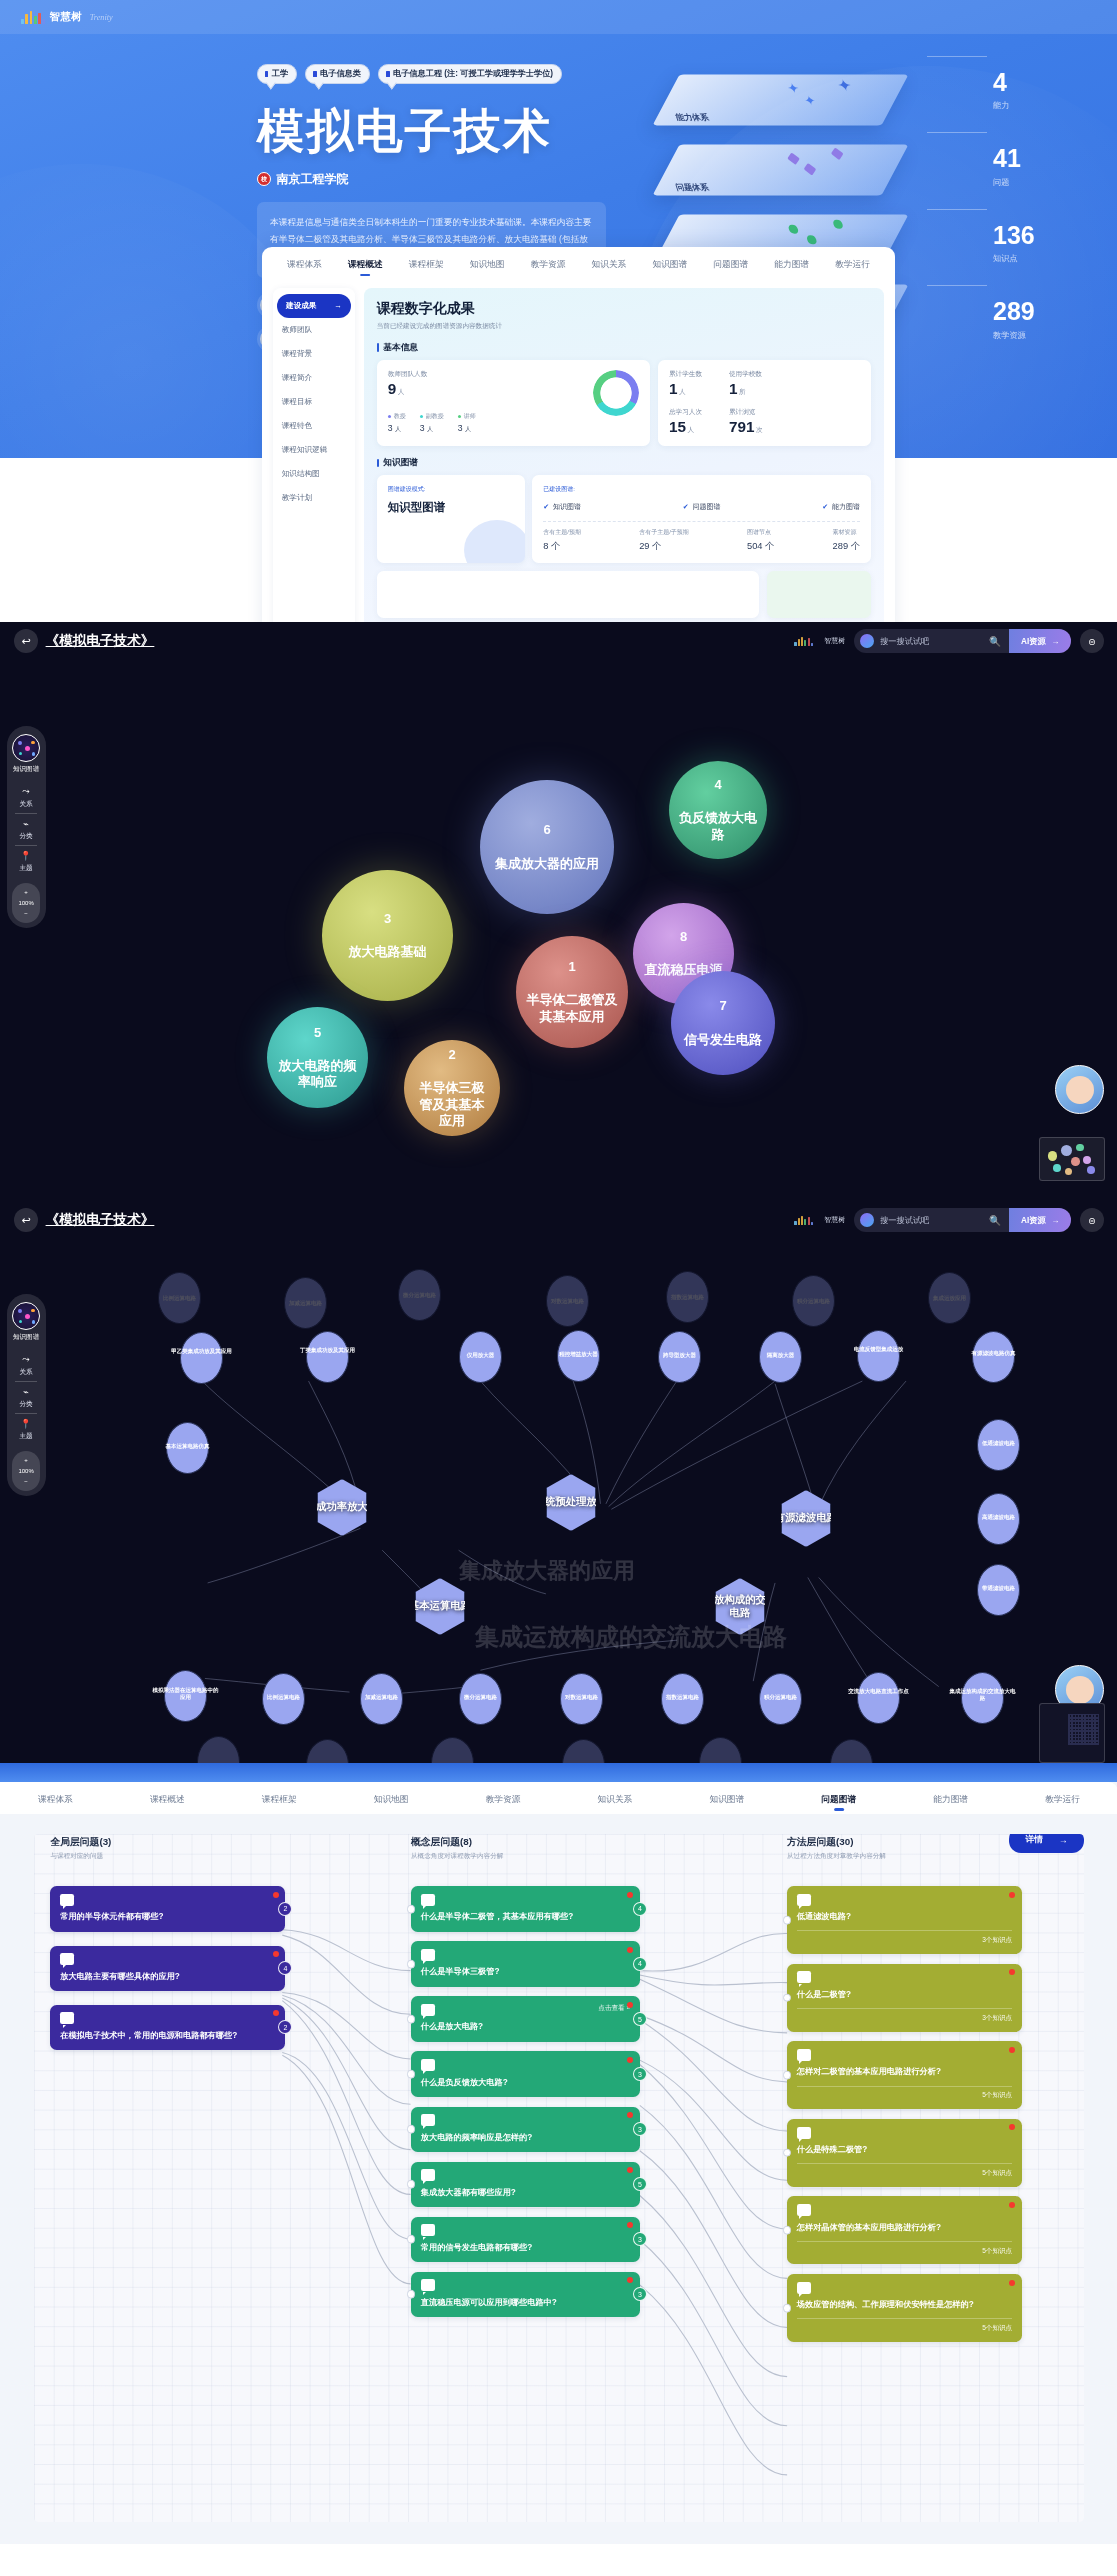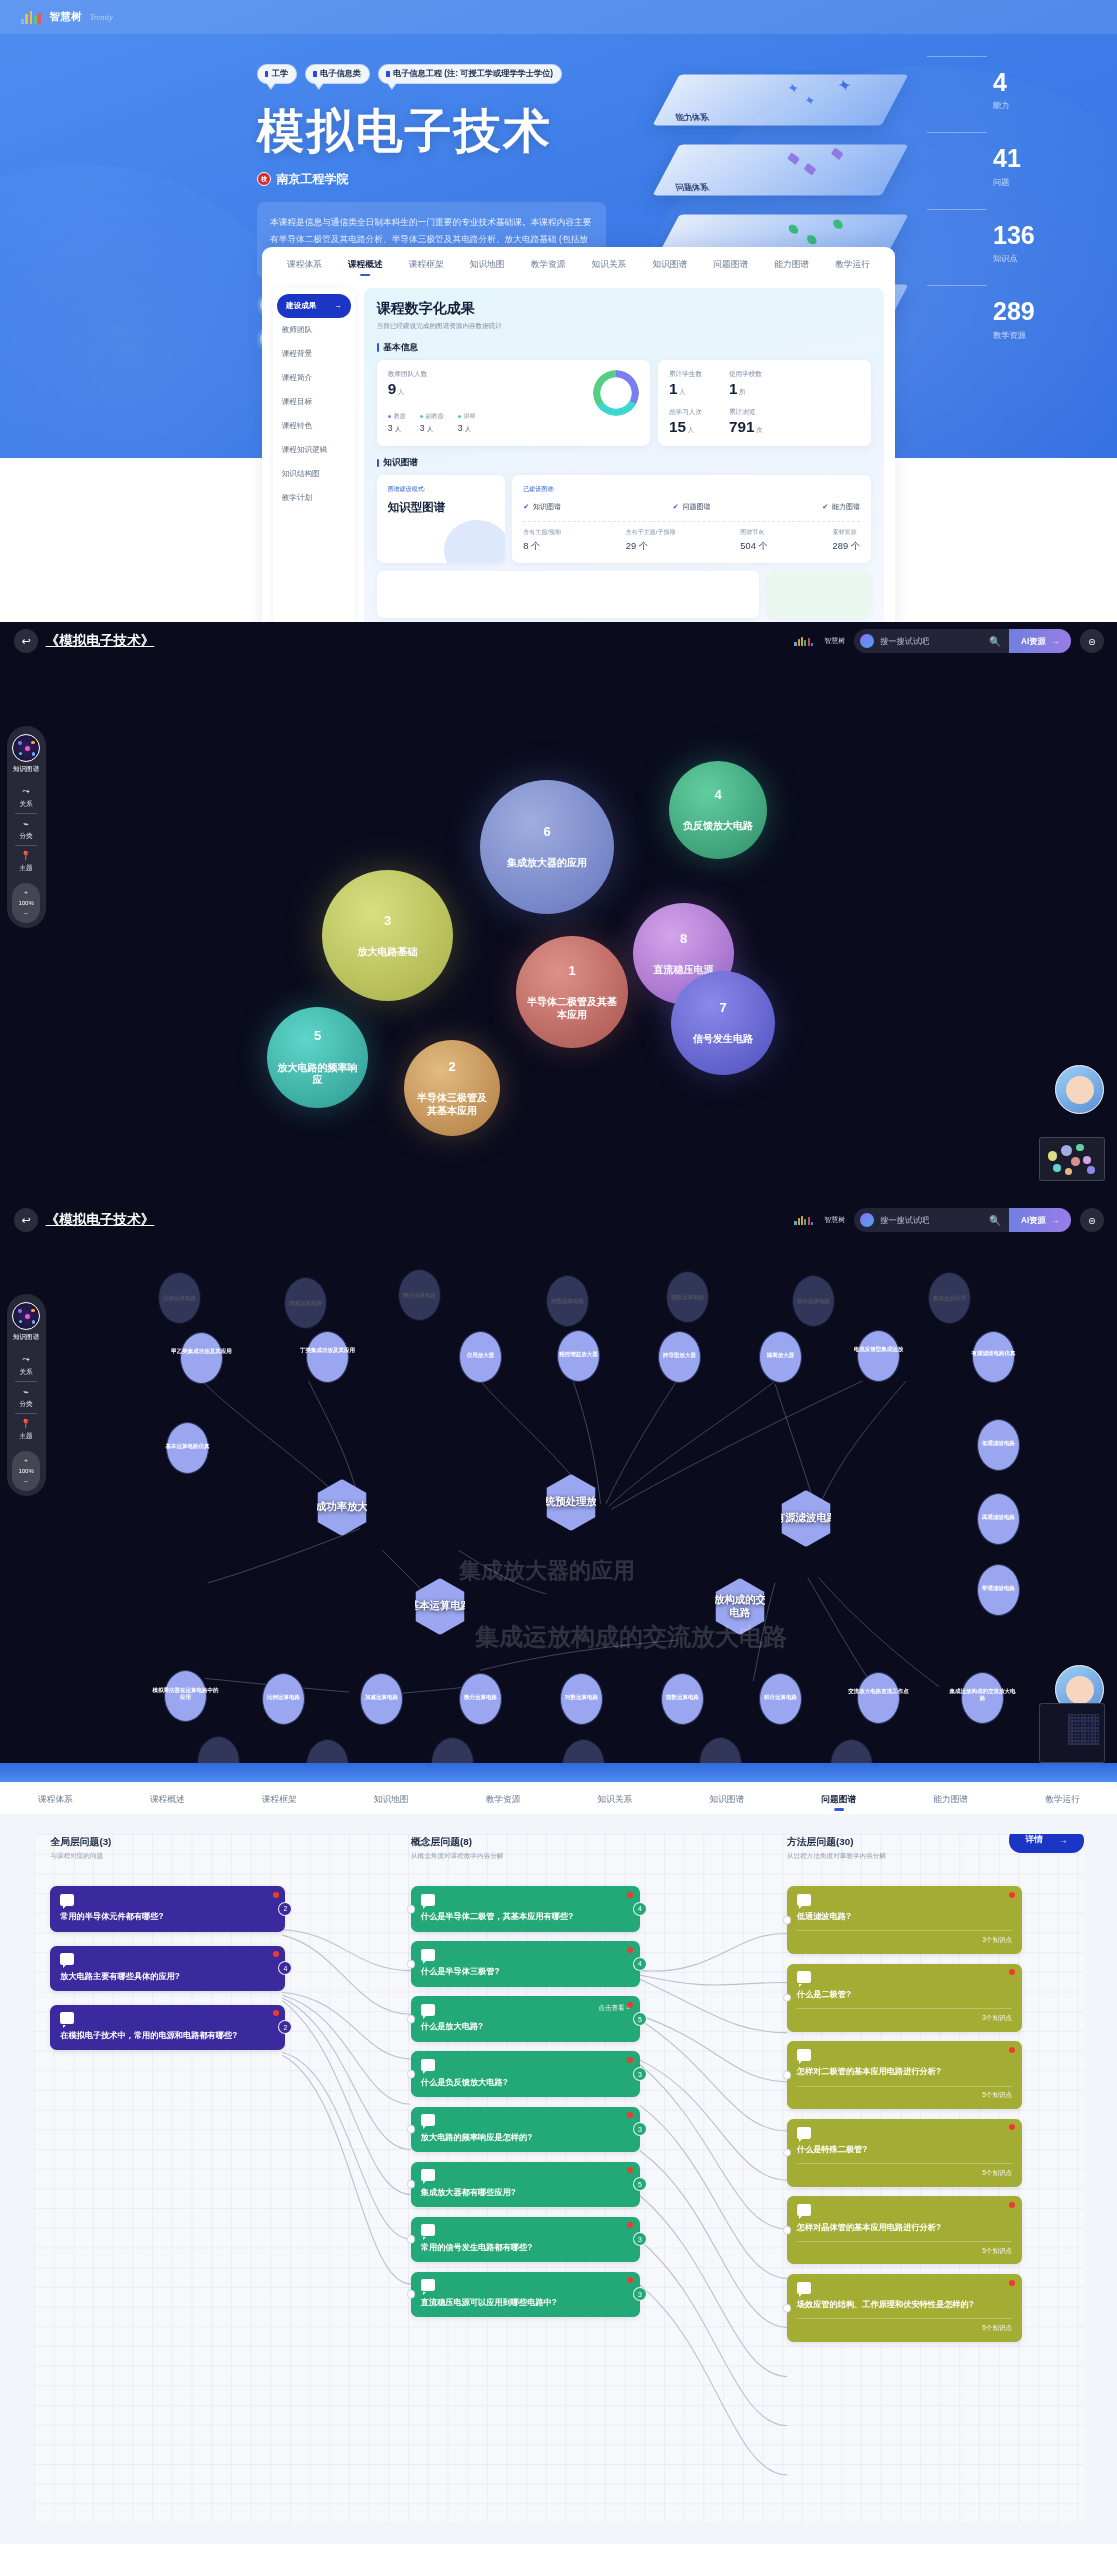--- a/index.html
+++ b/index.html
@@ -138,21 +138,21 @@
   .rail-item{color:#dfe2f0;font-size:6.6px;padding:4.4px 0;}
   .rail-ic{font-size:9.3px;color:#fff;display:block;margin-bottom:2.7px;}
   .rail-sep{height:0.5px;background:rgba(255,255,255,.2);margin:0 8.7px;}
   .zoomb{background:rgba(255,255,255,.14);border-radius:14px;margin:5.5px 5.5px 0;padding:4.4px 0;color:#fff;font-size:6px;}
   .zoomb div{padding:2.2px 0;}
 
   .bubbles{position:absolute;inset:0;}
   .bub{position:absolute;border-radius:50%;display:flex;flex-direction:column;align-items:center;
        justify-content:center;color:#fff;text-align:center;line-height:1.25;padding:0 9.8px;}
   .bub .bn{font-size:13px;font-weight:700;}
-  .bub .bl{font-size:10px;font-weight:700;margin-top:17px;}
+  .bub .bl{font-size:13px;font-weight:700;margin-top:17px;}
 
   .avatar-fab{position:absolute;right:14px;bottom:87px;width:49px;height:49px;border-radius:50%;
      border:1.6px solid #fff;background:linear-gradient(150deg,#9ad0f5,#5d8fd6);z-index:9;overflow:hidden;}
   .avatar-fab .face{position:absolute;left:50%;top:52%;transform:translate(-50%,-50%);
      width:28px;height:28px;border-radius:50%;background:#f6d6bf;}
   .minimap{position:absolute;right:13px;bottom:19.7px;width:66px;height:44px;background:rgba(255,255,255,.07);
      border:0.5px solid rgba(255,255,255,.18);border-radius:3.3px;z-index:9;overflow:hidden;}
   .mm-dot{position:absolute;border-radius:50%;}
 
   
@@ -402,21 +402,21 @@
                     <div class="k">累计浏览</div>
                     <div class="v"><span>791</span><em>次</em></div>
                   </div>
               </div>
             </div>
           </div>
 
           <div class="sec-h">知识图谱</div>
 
           <div class="row2">
-            <div class="card" style="width:128px;position:relative;overflow:hidden;">
+            <div class="card" style="width:148px;position:relative;overflow:hidden;">
               <div style="font-size:6px;color:#2b5bd7;">图谱建设模式:</div>
               <div style="font-size:11.5px;font-weight:800;color:#12203a;margin-top:5.5px;">知识型图谱</div>
               <div style="position:absolute;right:-5.5px;bottom:-16.4px;width:66px;height:60px;border-radius:50%;background:rgba(160,190,245,.35);"></div>
             </div>
 
             <div class="card" style="flex:1;">
               <div style="font-size:6px;color:#2b5bd7;">已建设图谱:</div>
               <div style="display:flex;justify-content:space-between;margin-top:7.6px;">
                 <div class="chk">
                     <i>✔</i>

